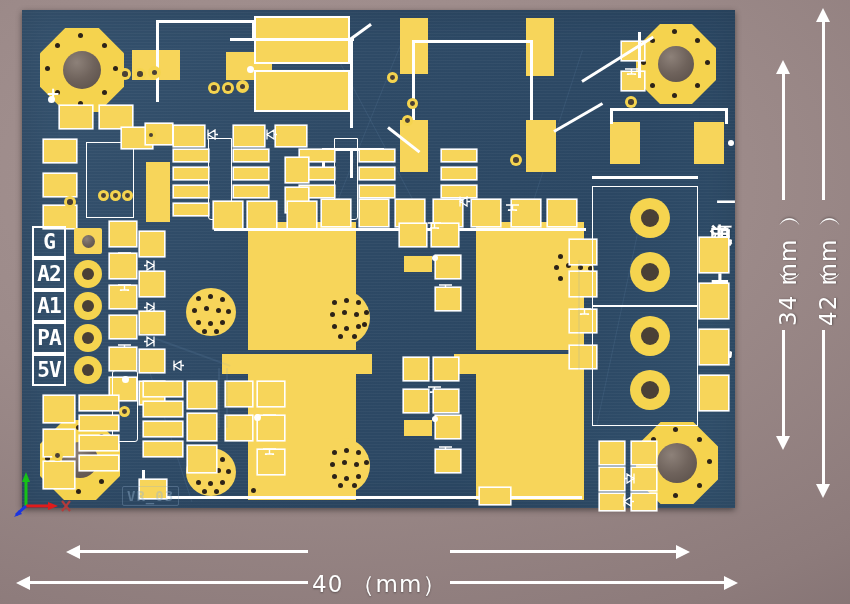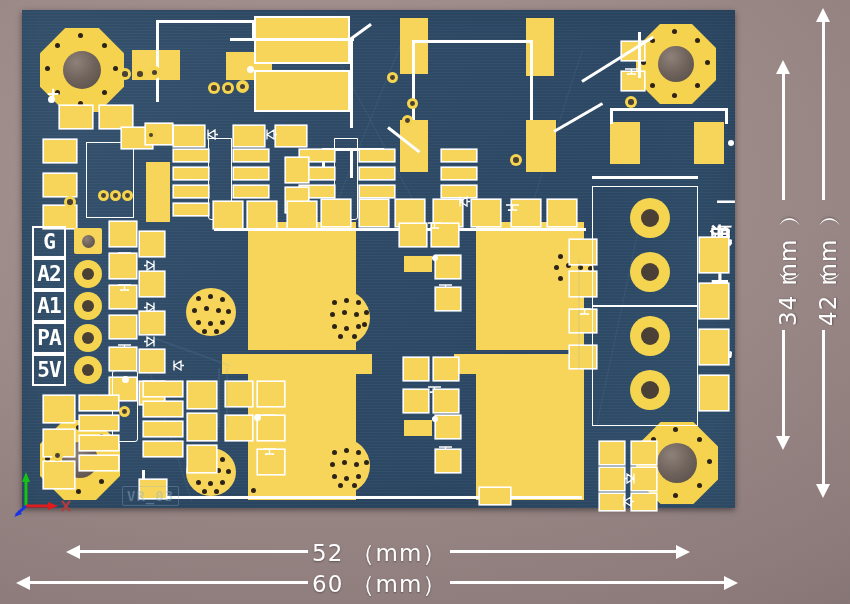--- a/index.html
+++ b/index.html
@@ -576,27 +576,26 @@
   <div class="arrow arr-d" style="left:776px;top:436px;"></div>
 
   <div class="arrow arr-u" style="left:816px;top:8px;"></div>
   <div class="dimline" style="left:822px;top:20px;width:3px;height:180px;"></div>
   <div class="dimtxt vert" style="left:812px;top:198px;height:128px;">42 （mm）</div>
   <div class="dimline" style="left:822px;top:330px;width:3px;height:156px;"></div>
   <div class="arrow arr-d" style="left:816px;top:484px;"></div>
 
   <div class="arrow arr-l" style="left:66px;top:545px;"></div>
   <div class="dimline" style="left:78px;top:550px;width:230px;height:3px;"></div>
-  <div class="dimtxt" style="left:312px;top:538px;">52 （mm）</div>
   <div class="dimline" style="left:450px;top:550px;width:228px;height:3px;"></div>
   <div class="arrow arr-r" style="left:676px;top:545px;"></div>
 
   <div class="arrow arr-l" style="left:16px;top:576px;"></div>
   <div class="dimline" style="left:28px;top:581px;width:280px;height:3px;"></div>
-  <div class="dimtxt" style="left:312px;top:569px;">60 （mm）</div>
+  <div class="dimtxt" style="left:312px;top:569px;">40 （mm）</div>
   <div class="dimline" style="left:450px;top:581px;width:276px;height:3px;"></div>
   <div class="arrow arr-r" style="left:724px;top:576px;"></div>
 
   <div id="gizmo">
     <svg width="60" height="48" viewBox="0 0 60 48">
 
       <g>
         <line x1="12" y1="36" x2="12" y2="10" stroke="#16c216" stroke-width="3"></line>
         <polygon points="12,2 8,12 16,12" fill="#16c216"></polygon>
       </g>

